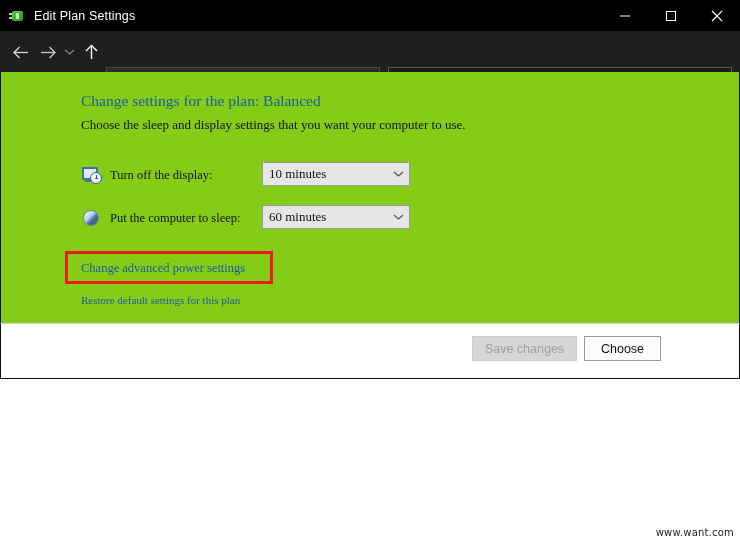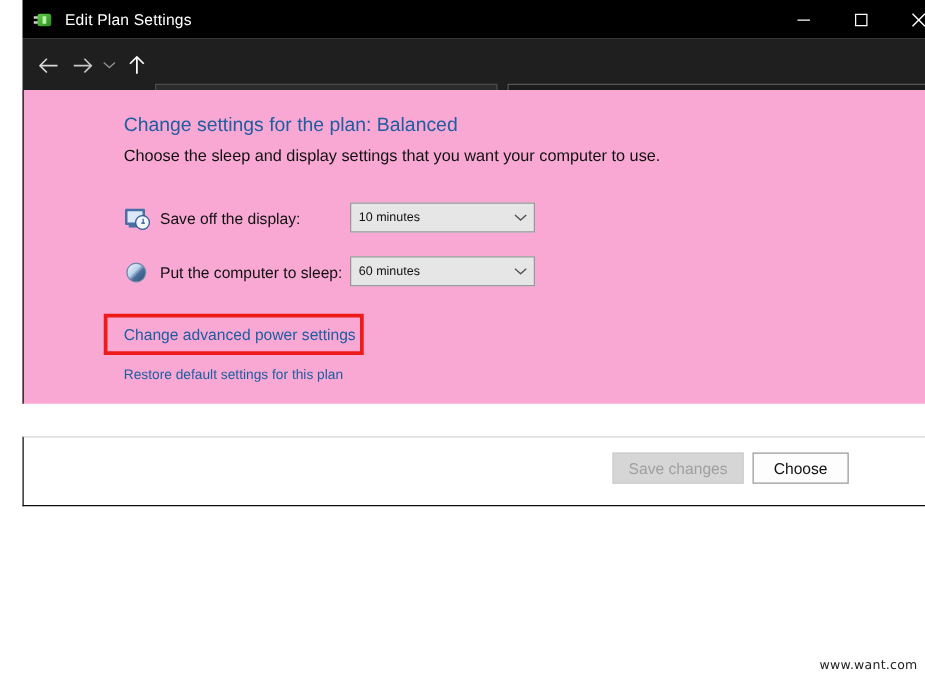--- a/index.html
+++ b/index.html
@@ -11,21 +11,21 @@
     width: 740px;
     height: 543px;
     font-family: "Liberation Sans", sans-serif;
     overflow: hidden;
     position: relative;
   }
 
   
   #window {
     position: absolute;
-    left: 18px; top: 0;
+    left: 0; top: 0;
     width: 608px;
     height: 379px;
     background: #ffffff;
     box-sizing: border-box;
   }
 
   
   #titlebar {
     position: absolute;
     left: 0; top: 0;
@@ -194,24 +194,25 @@
     align-items: center;
     justify-content: center;
   }
 
   
   #content {
     position: absolute;
     left: 0; top: 72px;
     width: 740px;
     height: 251px;
-    background: #f9a8d4;
+    background: #84cc16;
     border-left: 1px solid #0c0c0c;
     border-right: 1px solid #0c0c0c;
     box-sizing: border-box;
+    font-family: Liberation Serif, serif;
   }
   #page-title {
     position: absolute;
     left: 80px; top: 20px;
     color: #1f5da0;
     font-size: 15.5px;
     white-space: nowrap;
   }
   #page-subtitle {
     position: absolute;
@@ -300,21 +301,21 @@
     box-sizing: border-box;
     display: flex;
     align-items: center;
   }
   #combo-display { left: 261px; top: 90px; }
   #combo-sleep   { left: 261px; top: 133px; }
   .combo-value {
     flex: 1 1 auto;
     padding-left: 6px;
     color: #111111;
-    font-size: 10px;
+    font-size: 13px;
     white-space: nowrap;
   }
   .combo-arrow {
     width: 22px;
     display: flex;
     align-items: center;
     justify-content: center;
   }
 
   
@@ -347,21 +348,20 @@
     position: absolute;
     left: 0; top: 323px;
     width: 740px;
     height: 56px;
     background: #ffffff;
     border-top: 1px solid #d3d3d3;
     border-left: 1px solid #0c0c0c;
     border-right: 1px solid #0c0c0c;
     border-bottom: 1px solid #0c0c0c;
     box-sizing: border-box;
-    margin-top: 26px;
   }
   .fbtn {
     position: absolute;
     top: 12px;
     height: 25px;
     box-sizing: border-box;
     font-family: "Liberation Sans", sans-serif;
     font-size: 12.5px;
     display: flex;
     align-items: center;
@@ -498,21 +498,21 @@
     <div id="page-subtitle">Choose the sleep and display settings that you want your computer to use.</div>
 
     <div class="setting-row" id="row-display">
       <span class="setting-icon icon-display">
         <span class="mon-frame"></span>
         <span class="mon-base"></span>
         <span class="clock"></span>
         <span class="clock-hand-v"></span>
         <span class="clock-hand-h"></span>
       </span>
-      <span class="setting-label">Save off the display:</span>
+      <span class="setting-label">Turn off the display:</span>
     </div>
     <div class="combo" id="combo-display">
       <span class="combo-value">10 minutes</span>
       <span class="combo-arrow">
         <svg width="11" height="8" viewBox="0 0 11 8">
           <polyline points="1,2 5.5,6 10,2" fill="none" stroke="#555555" stroke-width="1.2"></polyline>
         </svg>
       </span>
     </div>
 

